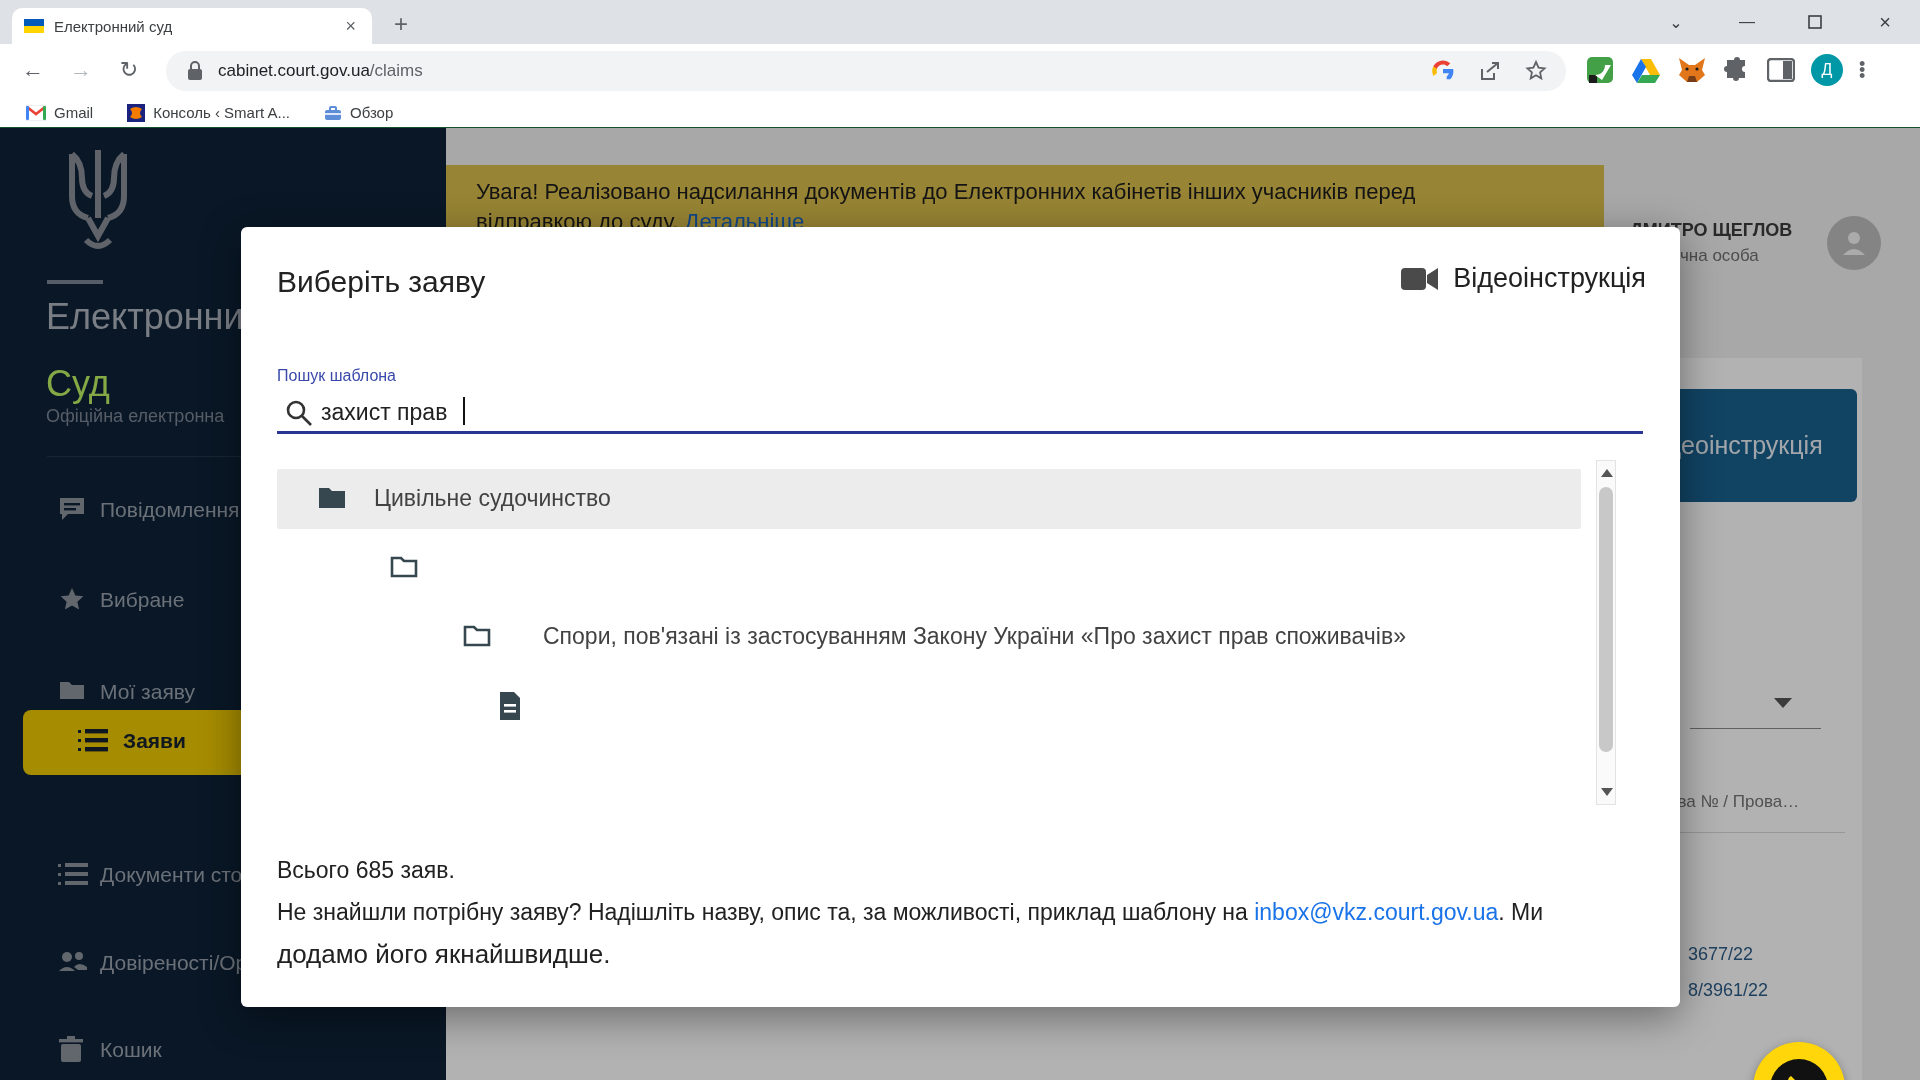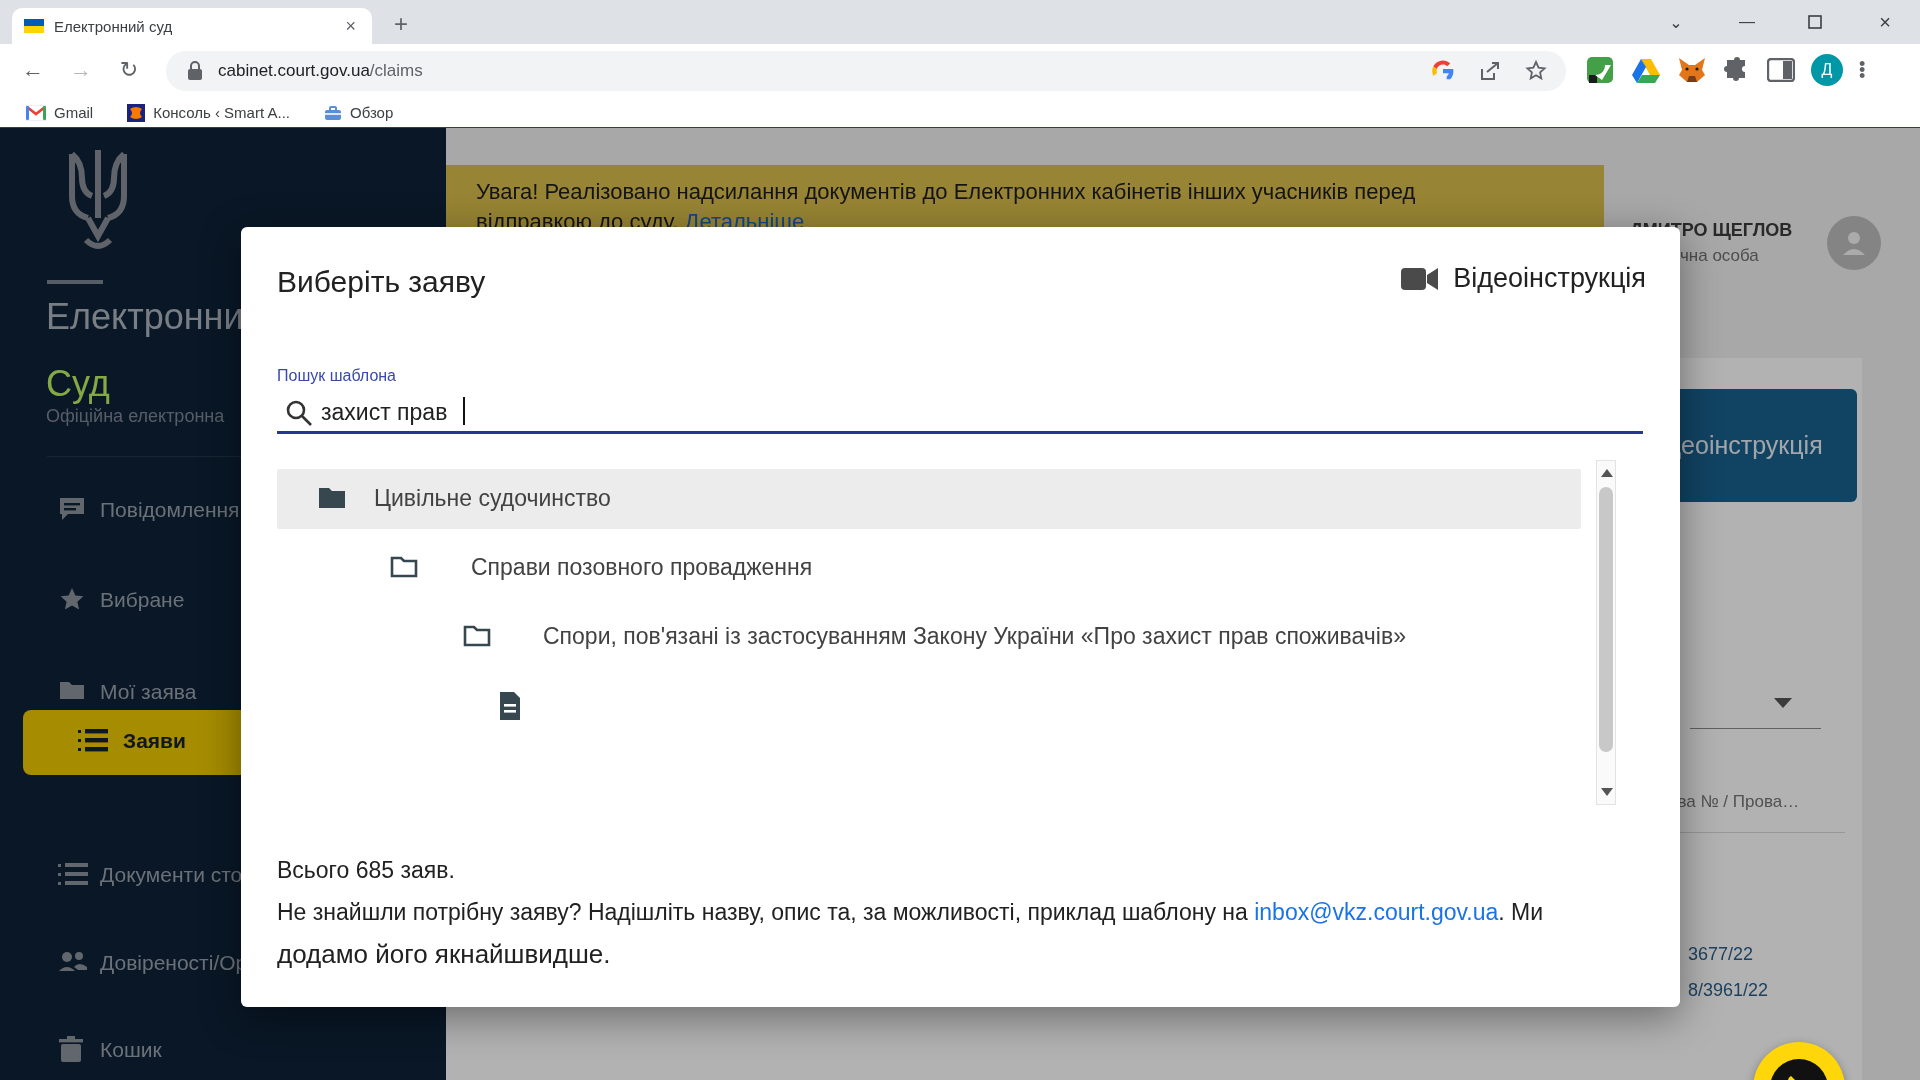--- a/index.html
+++ b/index.html
@@ -223,21 +223,21 @@
       <div class="menu-item" style="top:452px;">
         <svg width="28" height="28" viewBox="0 0 28 28">
           <path d="M14 2 l3.4 7.4 8 .9 -6 5.4 1.7 7.9 -7.1-4.1 -7.1 4.1 1.7-7.9 -6-5.4 8-.9z" fill="#8d939c"></path>
         </svg>
         <span class="lbl">Вибране</span>
       </div>
       <div class="menu-item" style="top:544px;">
         <svg width="28" height="24" viewBox="0 0 28 24">
           <path d="M2 4 h9 l3 3 h12 v14 h-24 z" fill="#8d939c"></path>
         </svg>
-        <span class="lbl">Мої заява</span>
+        <span class="lbl">Мої заяву</span>
       </div>
 
       <div id="active-item">
         <svg width="30" height="28" viewBox="0 0 30 28">
           <g fill="#16222e">
             <rect x="0" y="3" width="3" height="3"></rect>
               <rect x="7" y="2" width="23" height="4.4"></rect>
             <rect x="0" y="12" width="3" height="3"></rect>
               <rect x="7" y="11" width="23" height="4.4"></rect>
             <rect x="0" y="21" width="3" height="3"></rect>
@@ -342,21 +342,20 @@
         <div class="trow" style="top:14px; background:#ececec; border-radius:2px;">
           <svg class="ticon" style="left:40px;" width="30" height="26" viewBox="0 0 30 26">
             <path d="M2 3 h10 l3 3 h13 v17 h-26 z" fill="#37474f"></path>
           </svg>
           <span class="tlbl" style="left:97px;">Цивільне судочинство</span>
         </div>
         <div class="trow" style="top:83px;">
           <svg class="ticon" style="left:112px;" width="30" height="26" viewBox="0 0 30 26">
             <path d="M3 4 h9 l3 3 h12 v15 h-24 z" fill="none" stroke="#37474f" stroke-width="2.6"></path>
           </svg>
-          <span class="tlbl" style="left:194px;">Справи позовного провадження</span>
         </div>
         <div class="trow" style="top:152px;">
           <svg class="ticon" style="left:185px;" width="30" height="26" viewBox="0 0 30 26">
             <path d="M3 4 h9 l3 3 h12 v15 h-24 z" fill="none" stroke="#37474f" stroke-width="2.6"></path>
           </svg>
           <span class="tlbl" style="left:266px;">Спори, пов'язані із застосуванням Закону України «Про захист прав споживачів»</span>
         </div>
         <div class="trow" style="top:221px;">
           <svg class="ticon" style="left:221px;" width="24" height="28" viewBox="0 0 24 28">
             <path d="M2 0 h14 l6 6 v22 h-20 z" fill="#37474f"></path>

